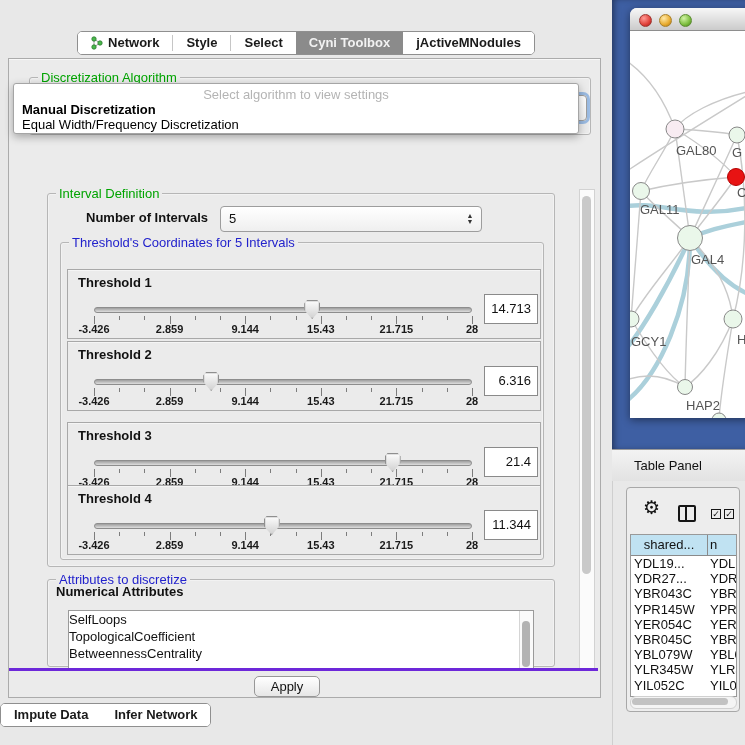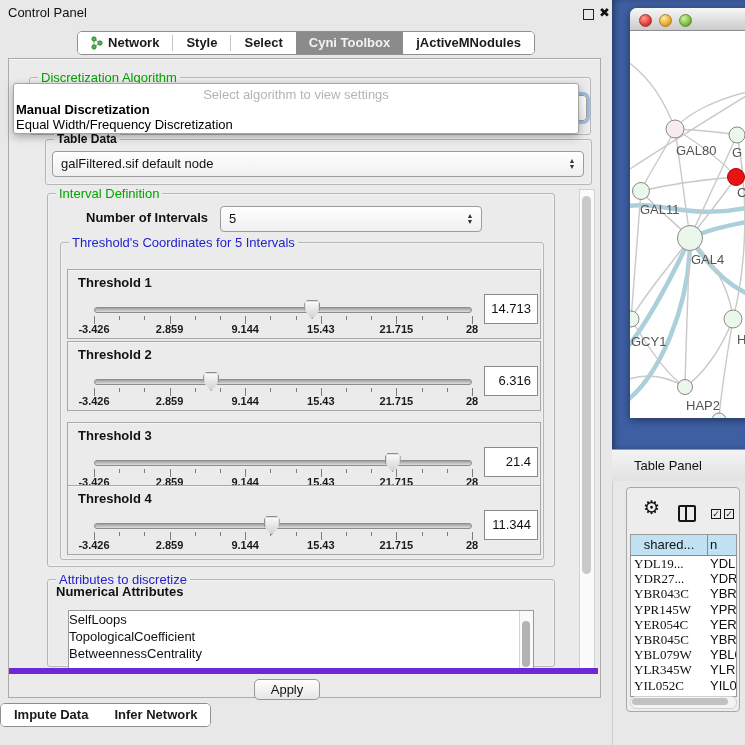--- a/index.html
+++ b/index.html
@@ -31,21 +31,21 @@
   .t-blue{color:#2222CC;}
   .t-black{color:#111;font-weight:bold;font-size:12px;}
 
   .combo{position:absolute;background:linear-gradient(#ffffff,#efefef);border:1px solid #9d9d9d;border-radius:4px;line-height:24px;padding-left:8px;color:#111;cursor:pointer;}
   .combo .stepper{position:absolute;right:5px;top:0;bottom:0;width:12px;display:flex;flex-direction:column;justify-content:center;align-items:center;color:#333;font-size:7px;line-height:6px;}
   .combo.focusring{box-shadow:0 0 0 3px rgba(110,160,220,.65);}
 
   
   .popup{left:12px;top:82px;width:566px;height:51px;background:#fff;border:1px solid #a5a5a5;border-radius:3px;box-shadow:0 3px 8px rgba(0,0,0,.3);z-index:60;padding-top:3px;box-sizing:border-box;}
   .popup .hint{text-align:center;color:#b4b4b4;line-height:15px;}
-  .popup .opt{padding-left:2px;line-height:15px;color:#000;white-space:nowrap;cursor:pointer;}
+  .popup .opt{padding-left:8px;line-height:15px;color:#000;white-space:nowrap;cursor:pointer;}
   .popup .opt.bold{font-weight:bold;}
 
   
   .thr-box{position:absolute;left:6px;width:472px;height:68px;border:1px solid #a8a8a8;box-shadow:inset 0 1px 0 #f5f5f5;background:#EBEBEB;}
   .thr-label{position:absolute;left:10px;top:5px;font-weight:bold;}
   .slider-zone{position:absolute;left:26px;top:0;width:378px;height:68px;}
   .track{position:absolute;left:0;right:0;top:37px;height:4px;background:linear-gradient(#9e9e9e,#dedede);border:1px solid #8d8d8d;border-radius:3px;}
   .slider-thumb{position:absolute;top:30px;width:16px;height:19px;transform:translateX(-50%);background:linear-gradient(#fefefe,#cfcfcf);clip-path:polygon(18% 0,82% 0,100% 18%,100% 52%,50% 100%,0 52%,0 18%);box-shadow:inset 0 0 0 1.2px #8f8f8f;cursor:pointer;z-index:5;}
   .ticks{position:absolute;left:0;right:0;top:46px;height:9px;}
   .tick{position:absolute;top:0;width:1px;height:4px;background:#7c7c7c;}
@@ -56,21 +56,21 @@
 
   
   .attr-list{position:absolute;left:20px;top:30px;width:464px;height:58px;background:#fff;border:1px solid #9a9a9a;overflow:hidden;}
   .attr-item{line-height:17px;padding-left:0;white-space:nowrap;cursor:pointer;}
   .inner-sb{position:absolute;right:0;top:0;bottom:0;width:13px;background:#fafafa;border-left:1px solid #d5d5d5;}
   .inner-sb .thumb{position:absolute;left:2px;width:8px;border-radius:5px;background:#b3b3b3;}
 
   .vscroll{left:578px;top:188px;width:15px;height:479px;background:#fbfbfb;border:1px solid #d2d2d2;}
   .vscroll .thumb{position:absolute;left:2px;top:6px;width:9px;height:378px;border-radius:6px;background:#c9c9c9;}
 
-  .apply-strip{left:0px;top:609px;width:589px;height:28px;border-top:6px solid #6d28d9;}
+  .apply-strip{left:0px;top:609px;width:589px;height:28px;border-top:3px solid #6d28d9;}
   .button{position:absolute;background:linear-gradient(#ffffff,#e6e6e6);border:1px solid #979797;border-radius:5px;text-align:center;cursor:pointer;}
 
   
   .bottom-tabbar{left:0;top:703px;width:612px;height:26px;text-align:left;}
 
   
   .desktop{left:612px;top:0;width:133px;height:449px;background:#3E5FA3;box-shadow:inset 4px 0 6px -2px #24365c;overflow:hidden;}
   .net-window{position:absolute;left:18px;top:8px;width:120px;height:410px;border-radius:7px 0 0 0;overflow:hidden;box-shadow:0 2px 8px rgba(0,0,0,.45);background:#fff;}
   .net-titlebar{position:absolute;left:0;top:0;right:0;height:22px;background:linear-gradient(#f7f7f7,#cbcbcb);border-bottom:1px solid #8e8e8e;}
   .light{position:absolute;top:5.5px;width:11px;height:11px;border-radius:50%;cursor:pointer;}
@@ -85,40 +85,35 @@
   .gear-icon{position:absolute;left:16px;top:10px;font-size:19px;color:#111;cursor:pointer;line-height:19px;}
   .split-icon{position:absolute;left:51px;top:17px;width:14px;height:13px;border:2px solid #151515;border-radius:2px;cursor:pointer;}
   .split-icon::after{content:"";position:absolute;left:5px;top:0;bottom:0;width:2px;background:#151515;}
   .chk-icon{position:absolute;top:21px;width:8px;height:8px;border:1.5px solid #151515;font-size:9px;line-height:8px;text-align:center;cursor:pointer;}
   .table{position:absolute;left:3px;top:46px;width:105px;height:161px;background:#fff;border:1px solid #999;overflow:hidden;}
   .thead{display:flex;height:20px;background:#C0E2F2;border-bottom:1px solid #8a8a8a;}
   .th{line-height:20px;box-sizing:border-box;}
   .th.c1{width:77px;text-align:center;border-right:1px solid #8a8a8a;}
   .th.c2{flex:1;padding-left:2px;}
   .trow{display:flex;height:15.2px;line-height:15px;}
-  .td.c1{width:77px;padding-left:3px;box-sizing:border-box;white-space:nowrap;overflow:hidden;font-family:Liberation Serif, serif;}
+  .td.c1{width:77px;padding-left:3px;box-sizing:border-box;white-space:nowrap;overflow:hidden;}
   .td.c2{flex:1;padding-left:2px;white-space:nowrap;overflow:hidden;}
   .hscroll{position:absolute;left:3px;top:208px;width:105px;height:11px;background:#f4f4f4;border:1px solid #d0d0d0;border-radius:6px;}
   .hscroll .thumb{position:absolute;left:1px;top:1px;width:96px;height:7px;border-radius:5px;background:#c2c2c2;}
 
   .bold{font-weight:bold;}
   svg text{font-family:"Liberation Sans","DejaVu Sans",sans-serif;}
 </style>
 </head>
 <body>
 
 <div class="root">
 
   <div class="abs cp">
 
-    <div class="abs cp-titlebar">
-      <span class="cp-title">Control Panel</span>
-      <span class="float-btn"></span>
-      <span class="close-btn">✖</span>
-    </div>
 
     <div class="abs tabbar">
       <span class="seg">
         <span class="tab">
           <svg class="net-icon" viewBox="0 0 12 14">
             <line x1="3" y1="3" x2="9" y2="7" stroke="#9a9a9a" stroke-width="1"></line>
             <line x1="3" y1="11" x2="9" y2="7" stroke="#9a9a9a" stroke-width="1"></line>
             <line x1="3" y1="3" x2="3" y2="11" stroke="#9a9a9a" stroke-width="1"></line>
             <circle cx="3" cy="3" r="2.2" fill="#49b84c" stroke="#2c7a2e" stroke-width="0.8"></circle>
             <circle cx="3" cy="11" r="2.2" fill="#49b84c" stroke="#2c7a2e" stroke-width="0.8"></circle>
@@ -148,30 +143,20 @@
       <div class="group" style="left:20px;top:18px;width:560px;height:56px;">
         <span class="group-title t-green">Discretization Algorithm</span>
         <div class="combo focusring" style="left:23px;top:17px;width:524px;height:24px;">
           <span class="stepper">
               <span>▲</span>
               <span>▼</span>
             </span>
         </div>
       </div>
 
-      <div class="group" style="left:36px;top:80px;width:545px;height:44px;">
-        <span class="group-title t-black">Table Data</span>
-        <div class="combo" style="left:6px;top:11px;width:522px;height:24px;">
-          <span>galFiltered.sif default node</span>
-          <span class="stepper">
-              <span>▲</span>
-              <span>▼</span>
-            </span>
-        </div>
-      </div>
 
       <div class="group" style="left:38px;top:134px;width:506px;height:372px;">
         <span class="group-title t-green">Interval Definition</span>
 
         <span class="abs bold" style="left:38px;top:16px;">Number of Intervals</span>
         <div class="combo" style="left:172px;top:12px;width:252px;height:24px;">
           <span>5</span>
           <span class="stepper">
               <span>▲</span>
               <span>▼</span>

